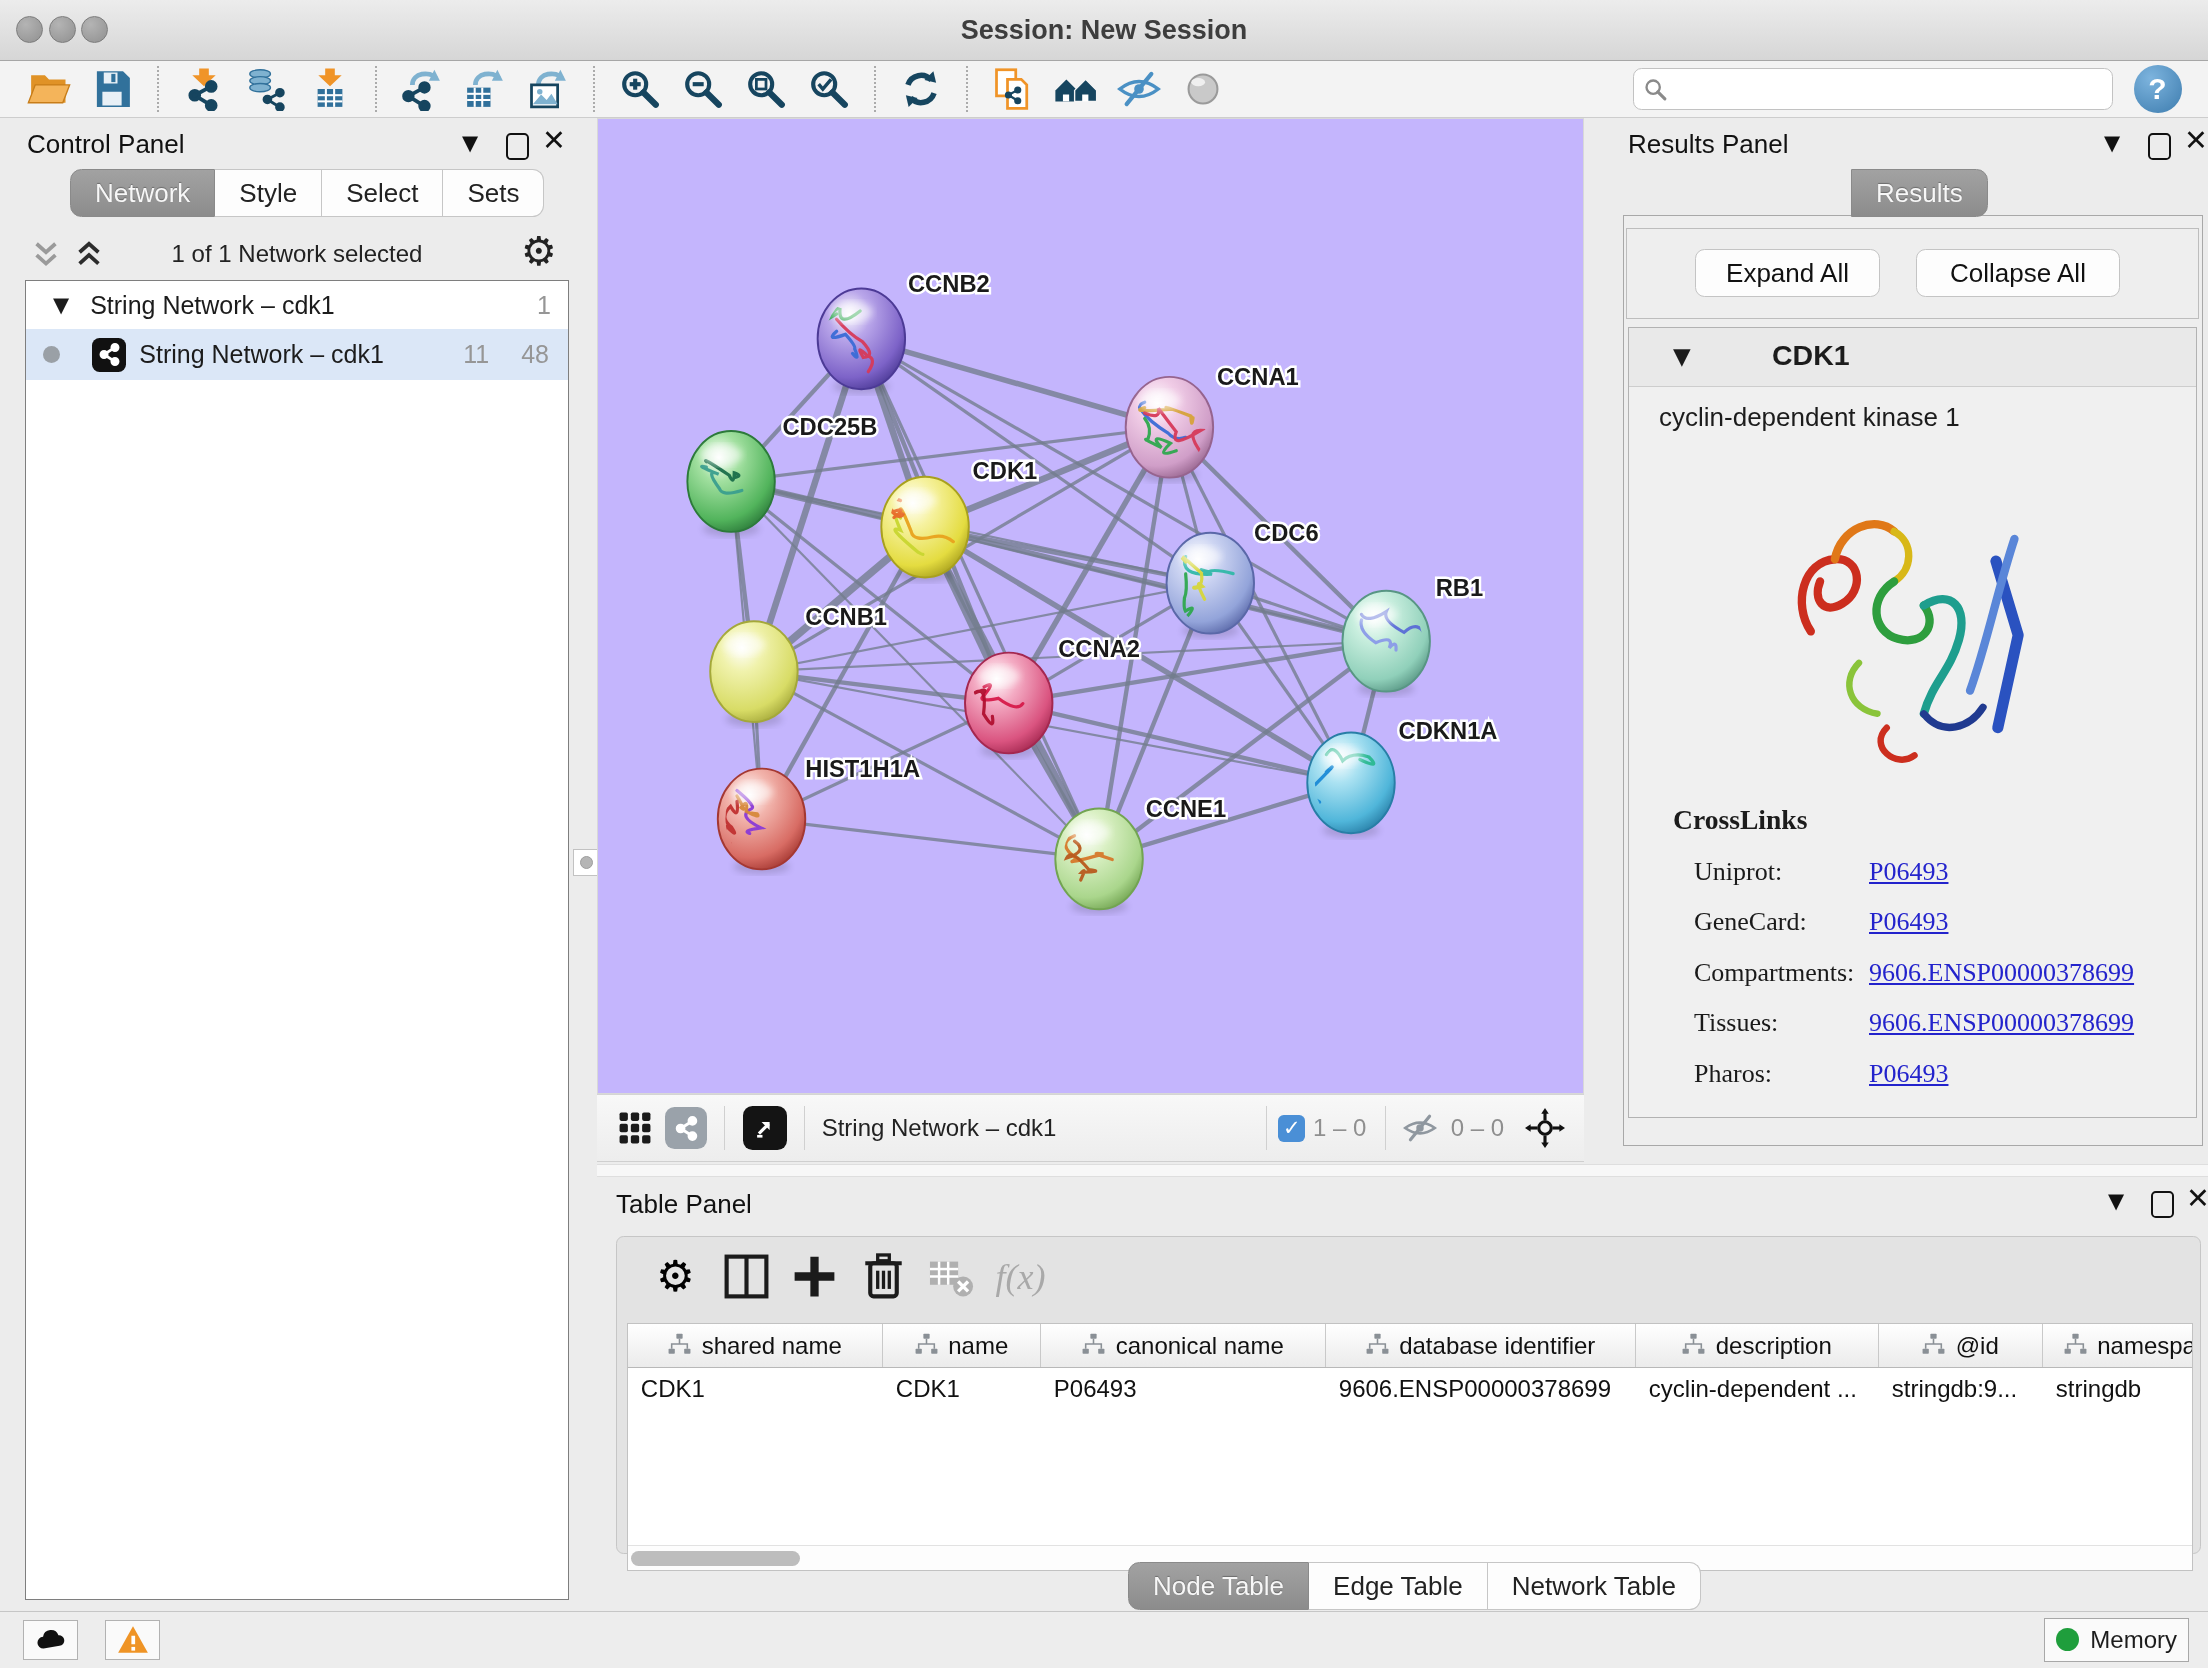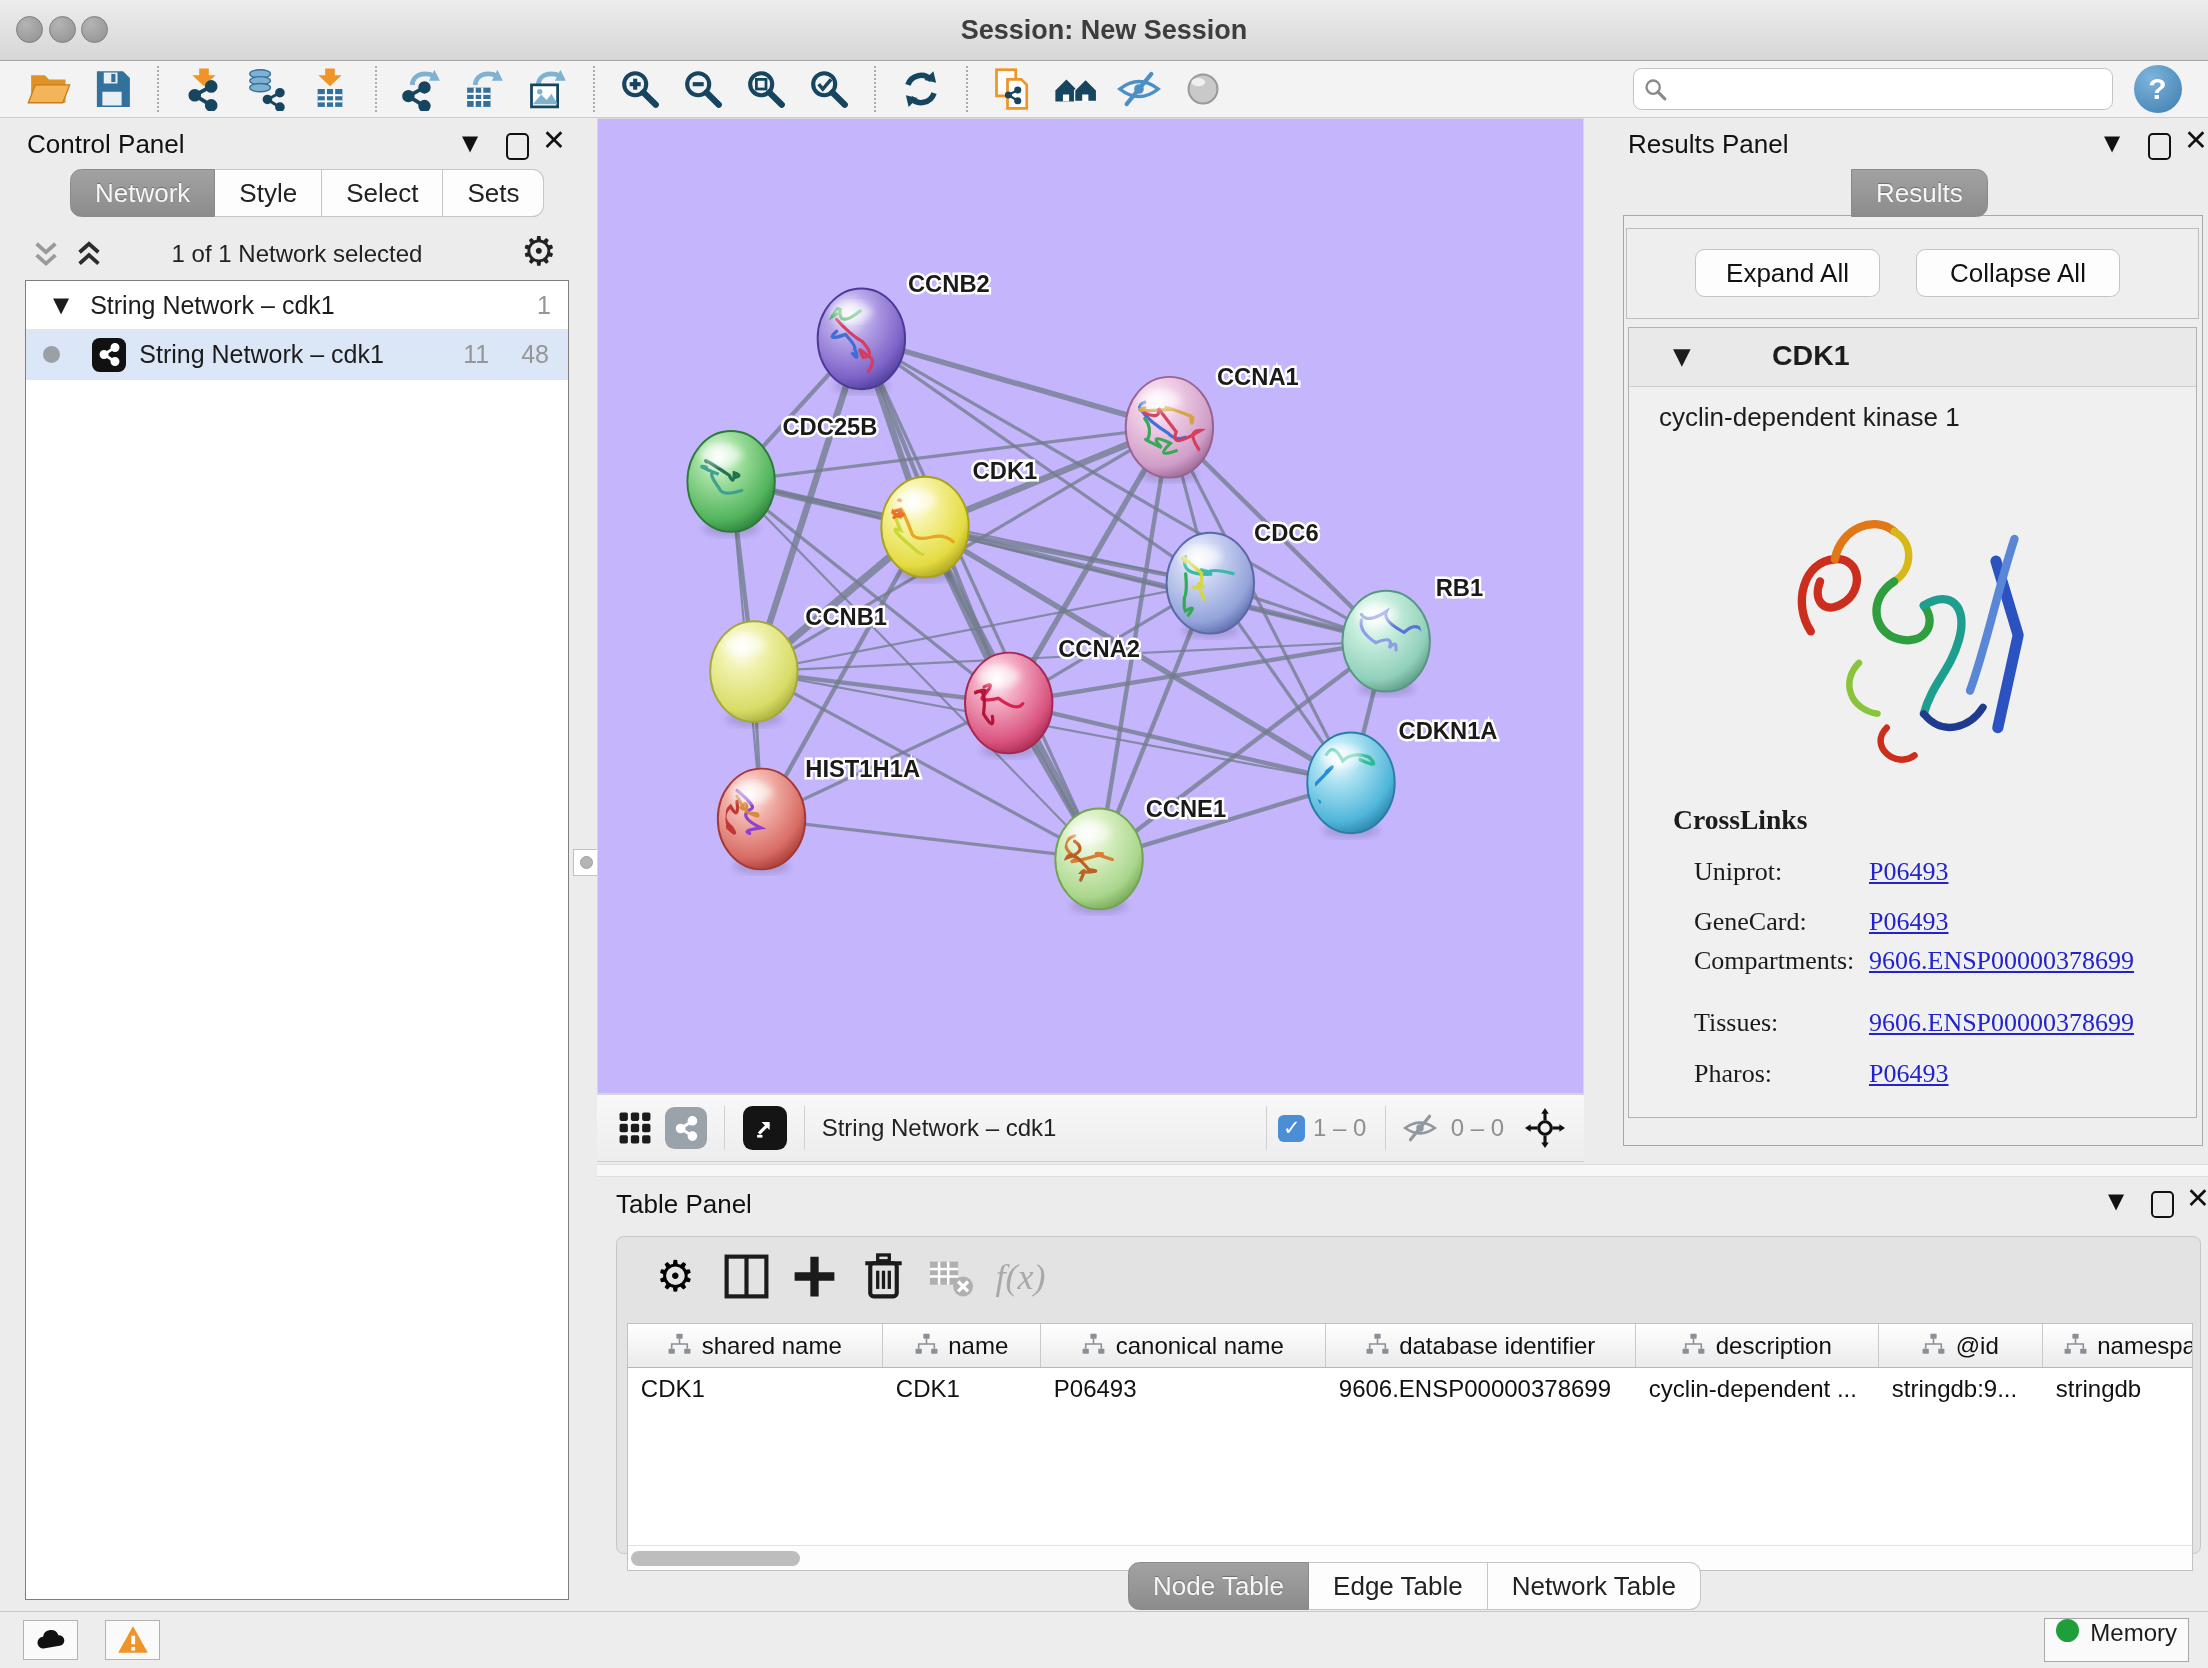--- a/index.html
+++ b/index.html
@@ -79,21 +79,21 @@
   .tbl-hc svg{width:25px;height:25px;margin-right:9.5px;flex:none}
   .tbl-row{display:flex;height:42px;align-items:center}
   .tbl-cell{padding-left:13.3px;font-size:24px;color:#111;white-space:nowrap;overflow:hidden;flex:none;box-sizing:border-box}
   .hscroll{position:absolute;left:0;bottom:0;width:100%;height:25px;background:#fdfdfd;border-top:1px solid #e2e2e2;box-sizing:border-box}
   .hthumb{position:absolute;left:3.8px;top:4.8px;width:169px;height:15px;border-radius:7.6px;background:#bdbdbd;cursor:pointer}
   
   .statusbar{left:0;top:1611px;width:2208px;height:57px;background:#ededed;border-top:1px solid #c6c6c6;box-sizing:border-box}
   .sbtn{position:absolute;top:7.6px;width:55px;height:40px;background:#fafafa;border:1.9px solid #b2b2b2;
         display:flex;align-items:center;justify-content:center;cursor:pointer;box-sizing:border-box}
   .membtn{position:absolute;top:5.7px;right:19px;width:145px;height:44px;background:#fafafa;border:1px solid #a8a8a8;
-          display:flex;justify-content:center;font-size:24px;cursor:pointer;box-sizing:border-box}
+          display:flex;align-items:center;justify-content:center;font-size:24px;cursor:pointer;box-sizing:border-box}
   .memdot{width:23px;height:23px;border-radius:50%;background:#1f9e3c;margin-right:11.4px}
 </style>
 </head>
 <body>
 
 <div class="abs titlebar">
   <span class="tl" style="left:16px"></span>
   <span class="tl" style="left:49px"></span>
   <span class="tl" style="left:81px"></span>
   <div class="wtitle">Session: New Session</div>
@@ -716,21 +716,21 @@
   <div class="serif" style="position:absolute;left:44px;top:476px;font-size:27.6px;font-weight:bold">CrossLinks</div>
   <div id="crosslinks" style="position:absolute;left:0;top:521px;width:100%">
       <div style="position: absolute; left: 0px; top: 0px; width: 100%; height: 50px;">
         <span class="serif xl-label" style="position: absolute; left: 65px; top: 7.6px;">Uniprot:</span>
         <span class="serif xl-link" style="position: absolute; left: 240px; top: 7.6px;">P06493</span>
       </div>
       <div style="position: absolute; left: 0px; top: 50px; width: 100%; height: 50px;">
         <span class="serif xl-label" style="position: absolute; left: 65px; top: 7.6px;">GeneCard:</span>
         <span class="serif xl-link" style="position: absolute; left: 240px; top: 7.6px;">P06493</span>
       </div>
-      <div style="position: absolute; left: 0px; top: 89px; width: 100%; height: 50px; text-decoration: underline;">
+      <div style="position: absolute; left: 0px; top: 101px; width: 100%; height: 50px; text-decoration: underline;">
         <span class="serif xl-label" style="position: absolute; left: 65px; top: 7.6px;">Compartments:</span>
         <span class="serif xl-link" style="position: absolute; left: 240px; top: 7.6px;">9606.ENSP00000378699</span>
       </div>
       <div style="position: absolute; left: 0px; top: 151px; width: 100%; height: 50px;">
         <span class="serif xl-label" style="position: absolute; left: 65px; top: 7.6px;">Tissues:</span>
         <span class="serif xl-link" style="position: absolute; left: 240px; top: 7.6px;">9606.ENSP00000378699</span>
       </div>
       <div style="position: absolute; left: 0px; top: 202px; width: 100%; height: 50px;">
         <span class="serif xl-label" style="position: absolute; left: 65px; top: 7.6px;">Pharos:</span>
         <span class="serif xl-link" style="position: absolute; left: 240px; top: 7.6px;">P06493</span>

